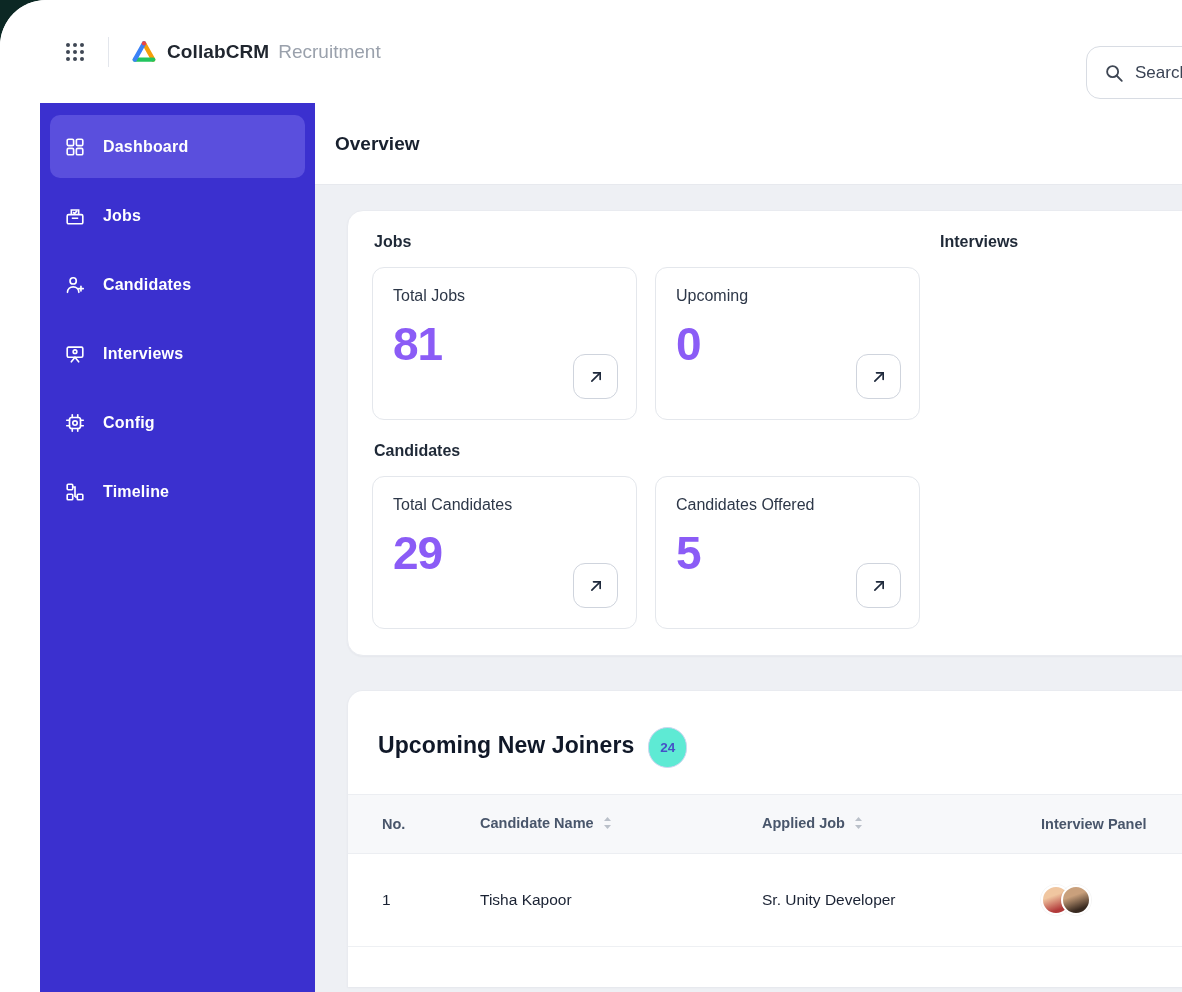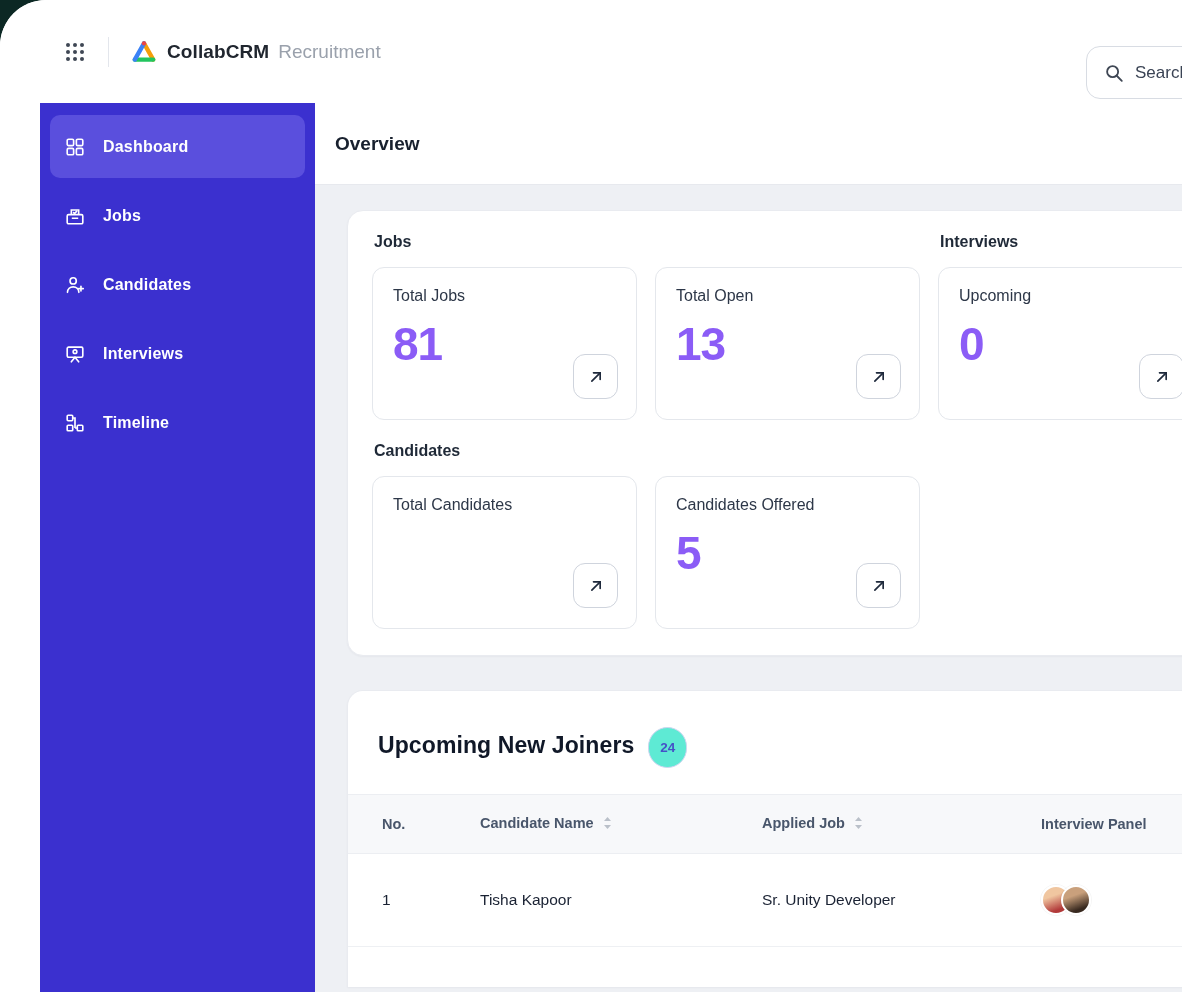--- a/index.html
+++ b/index.html
@@ -142,20 +142,37 @@
           <svg viewBox="0 0 24 24" width="22" height="22" fill="none" stroke="#fff" stroke-width="1.8" stroke-linecap="round">
             <rect x="3.5" y="4.5" width="17" height="11" rx="1.5"></rect>
             <circle cx="12" cy="9.5" r="2"></circle>
             <path d="M8 20.5 L12 15.5 L16 20.5"></path>
           </svg>
         </span>
         <span class="lbl">Interviews</span>
       </div>
       <div class="side-item">
         <span class="icn">
+          <svg viewBox="0 0 24 24" width="22" height="22" fill="none" stroke="#fff" stroke-width="1.8" stroke-linecap="round">
+            <rect x="6" y="6" width="12" height="12" rx="2.5"></rect>
+            <circle cx="12" cy="12" r="2.4"></circle>
+            <line x1="9" y1="3" x2="9" y2="6"></line>
+              <line x1="15" y1="3" x2="15" y2="6"></line>
+            <line x1="9" y1="18" x2="9" y2="21"></line>
+              <line x1="15" y1="18" x2="15" y2="21"></line>
+            <line x1="3" y1="9" x2="6" y2="9"></line>
+              <line x1="3" y1="15" x2="6" y2="15"></line>
+            <line x1="18" y1="9" x2="21" y2="9"></line>
+              <line x1="18" y1="15" x2="21" y2="15"></line>
+          </svg>
+        </span>
+        <span class="lbl">Config</span>
+      </div>
+      <div class="side-item">
+        <span class="icn">
           <svg viewBox="0 0 24 24" width="22" height="22" fill="none" stroke="#fff" stroke-width="1.8">
             <rect x="3.5" y="3.5" width="6" height="6" rx="1"></rect>
             <rect x="3.5" y="14.5" width="6" height="6" rx="1"></rect>
             <rect x="14.5" y="14.5" width="6" height="6" rx="1"></rect>
             <path d="M9.5 6.5 H12 V17.5 M12 17.5 H14.5"></path>
           </svg>
         </span>
         <span class="lbl">Timeline</span>
       </div>
     </nav>
@@ -177,44 +194,35 @@
               <div class="stat-title">Total Jobs</div>
               <div class="stat-value">81</div>
               <button class="arrow-btn">
                 <svg width="20" height="20" viewBox="0 0 24 24" fill="none" stroke="#1e293b" stroke-width="2" stroke-linecap="round">
                     <line x1="7" y1="17" x2="17" y2="7"></line>
                     <polyline points="9 7 17 7 17 15"></polyline>
                   </svg>
               </button>
             </div>
             <div class="stat-card">
-              <div class="stat-title">Total Open</div>
-              <div class="stat-value">13</div>
-              <button class="arrow-btn">
-                <svg width="20" height="20" viewBox="0 0 24 24" fill="none" stroke="#1e293b" stroke-width="2" stroke-linecap="round">
-                    <line x1="7" y1="17" x2="17" y2="7"></line>
-                    <polyline points="9 7 17 7 17 15"></polyline>
-                  </svg>
-              </button>
-            </div>
-            <div class="stat-card">
               <div class="stat-title">Upcoming</div>
               <div class="stat-value">0</div>
               <button class="arrow-btn">
                 <svg width="20" height="20" viewBox="0 0 24 24" fill="none" stroke="#1e293b" stroke-width="2" stroke-linecap="round">
                     <line x1="7" y1="17" x2="17" y2="7"></line>
                     <polyline points="9 7 17 7 17 15"></polyline>
                   </svg>
               </button>
             </div>
 
             <div class="grp-label row2" style="grid-column:1 / span 3;">Candidates</div>
 
             <div class="stat-card">
               <div class="stat-title">Total Candidates</div>
+              <div class="stat-value">29</div>
               <button class="arrow-btn">
                 <svg width="20" height="20" viewBox="0 0 24 24" fill="none" stroke="#1e293b" stroke-width="2" stroke-linecap="round">
                     <line x1="7" y1="17" x2="17" y2="7"></line>
                     <polyline points="9 7 17 7 17 15"></polyline>
                   </svg>
               </button>
             </div>
             <div class="stat-card">
               <div class="stat-title">Candidates Offered</div>
               <div class="stat-value">5</div>

